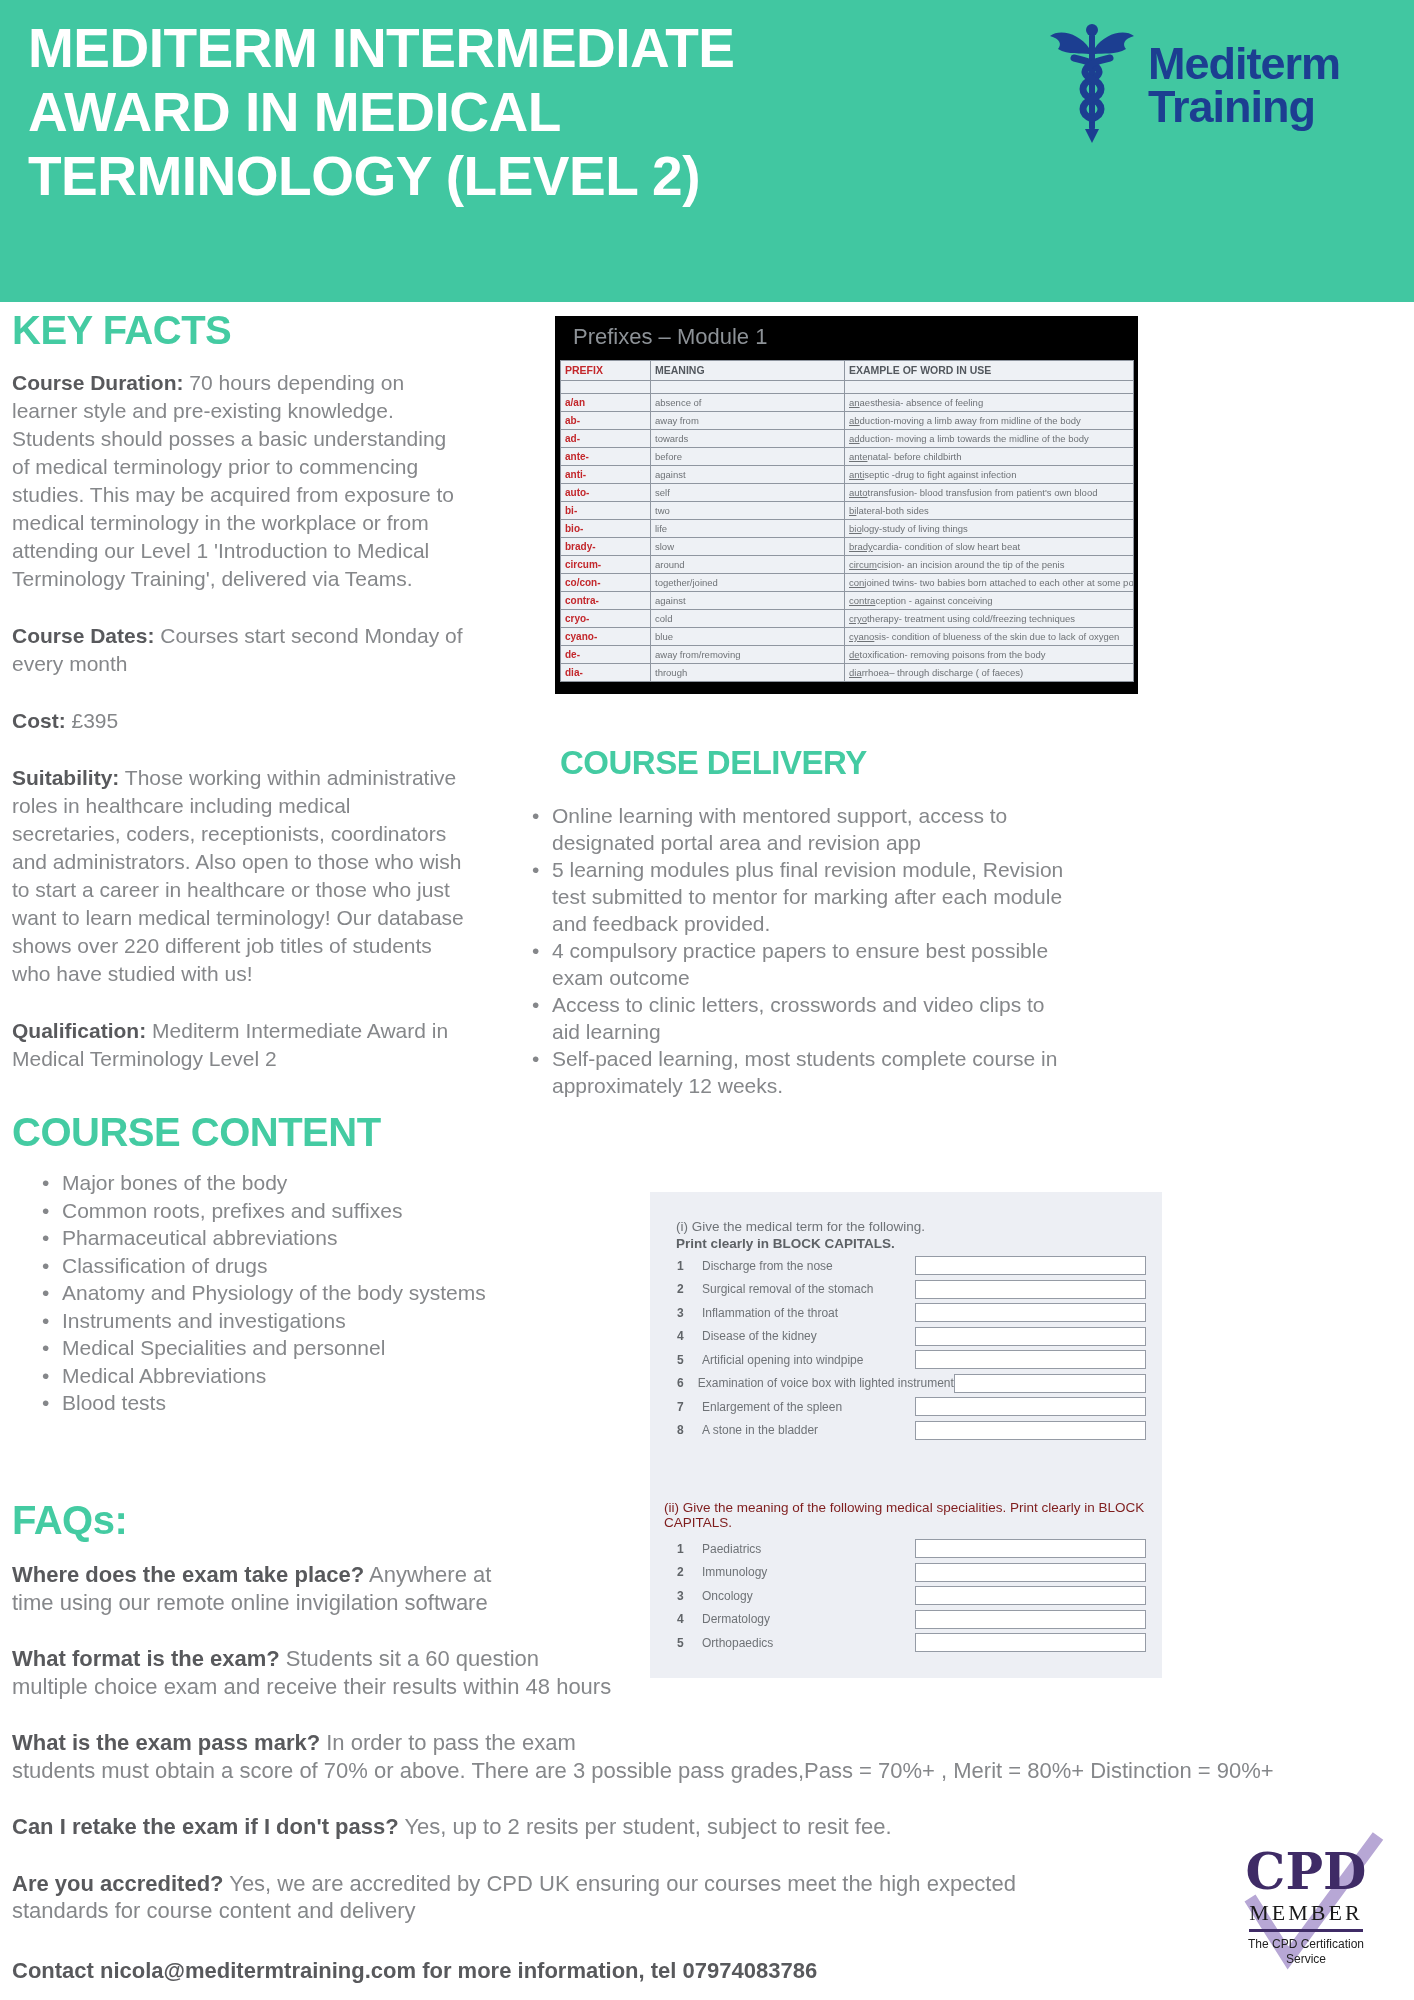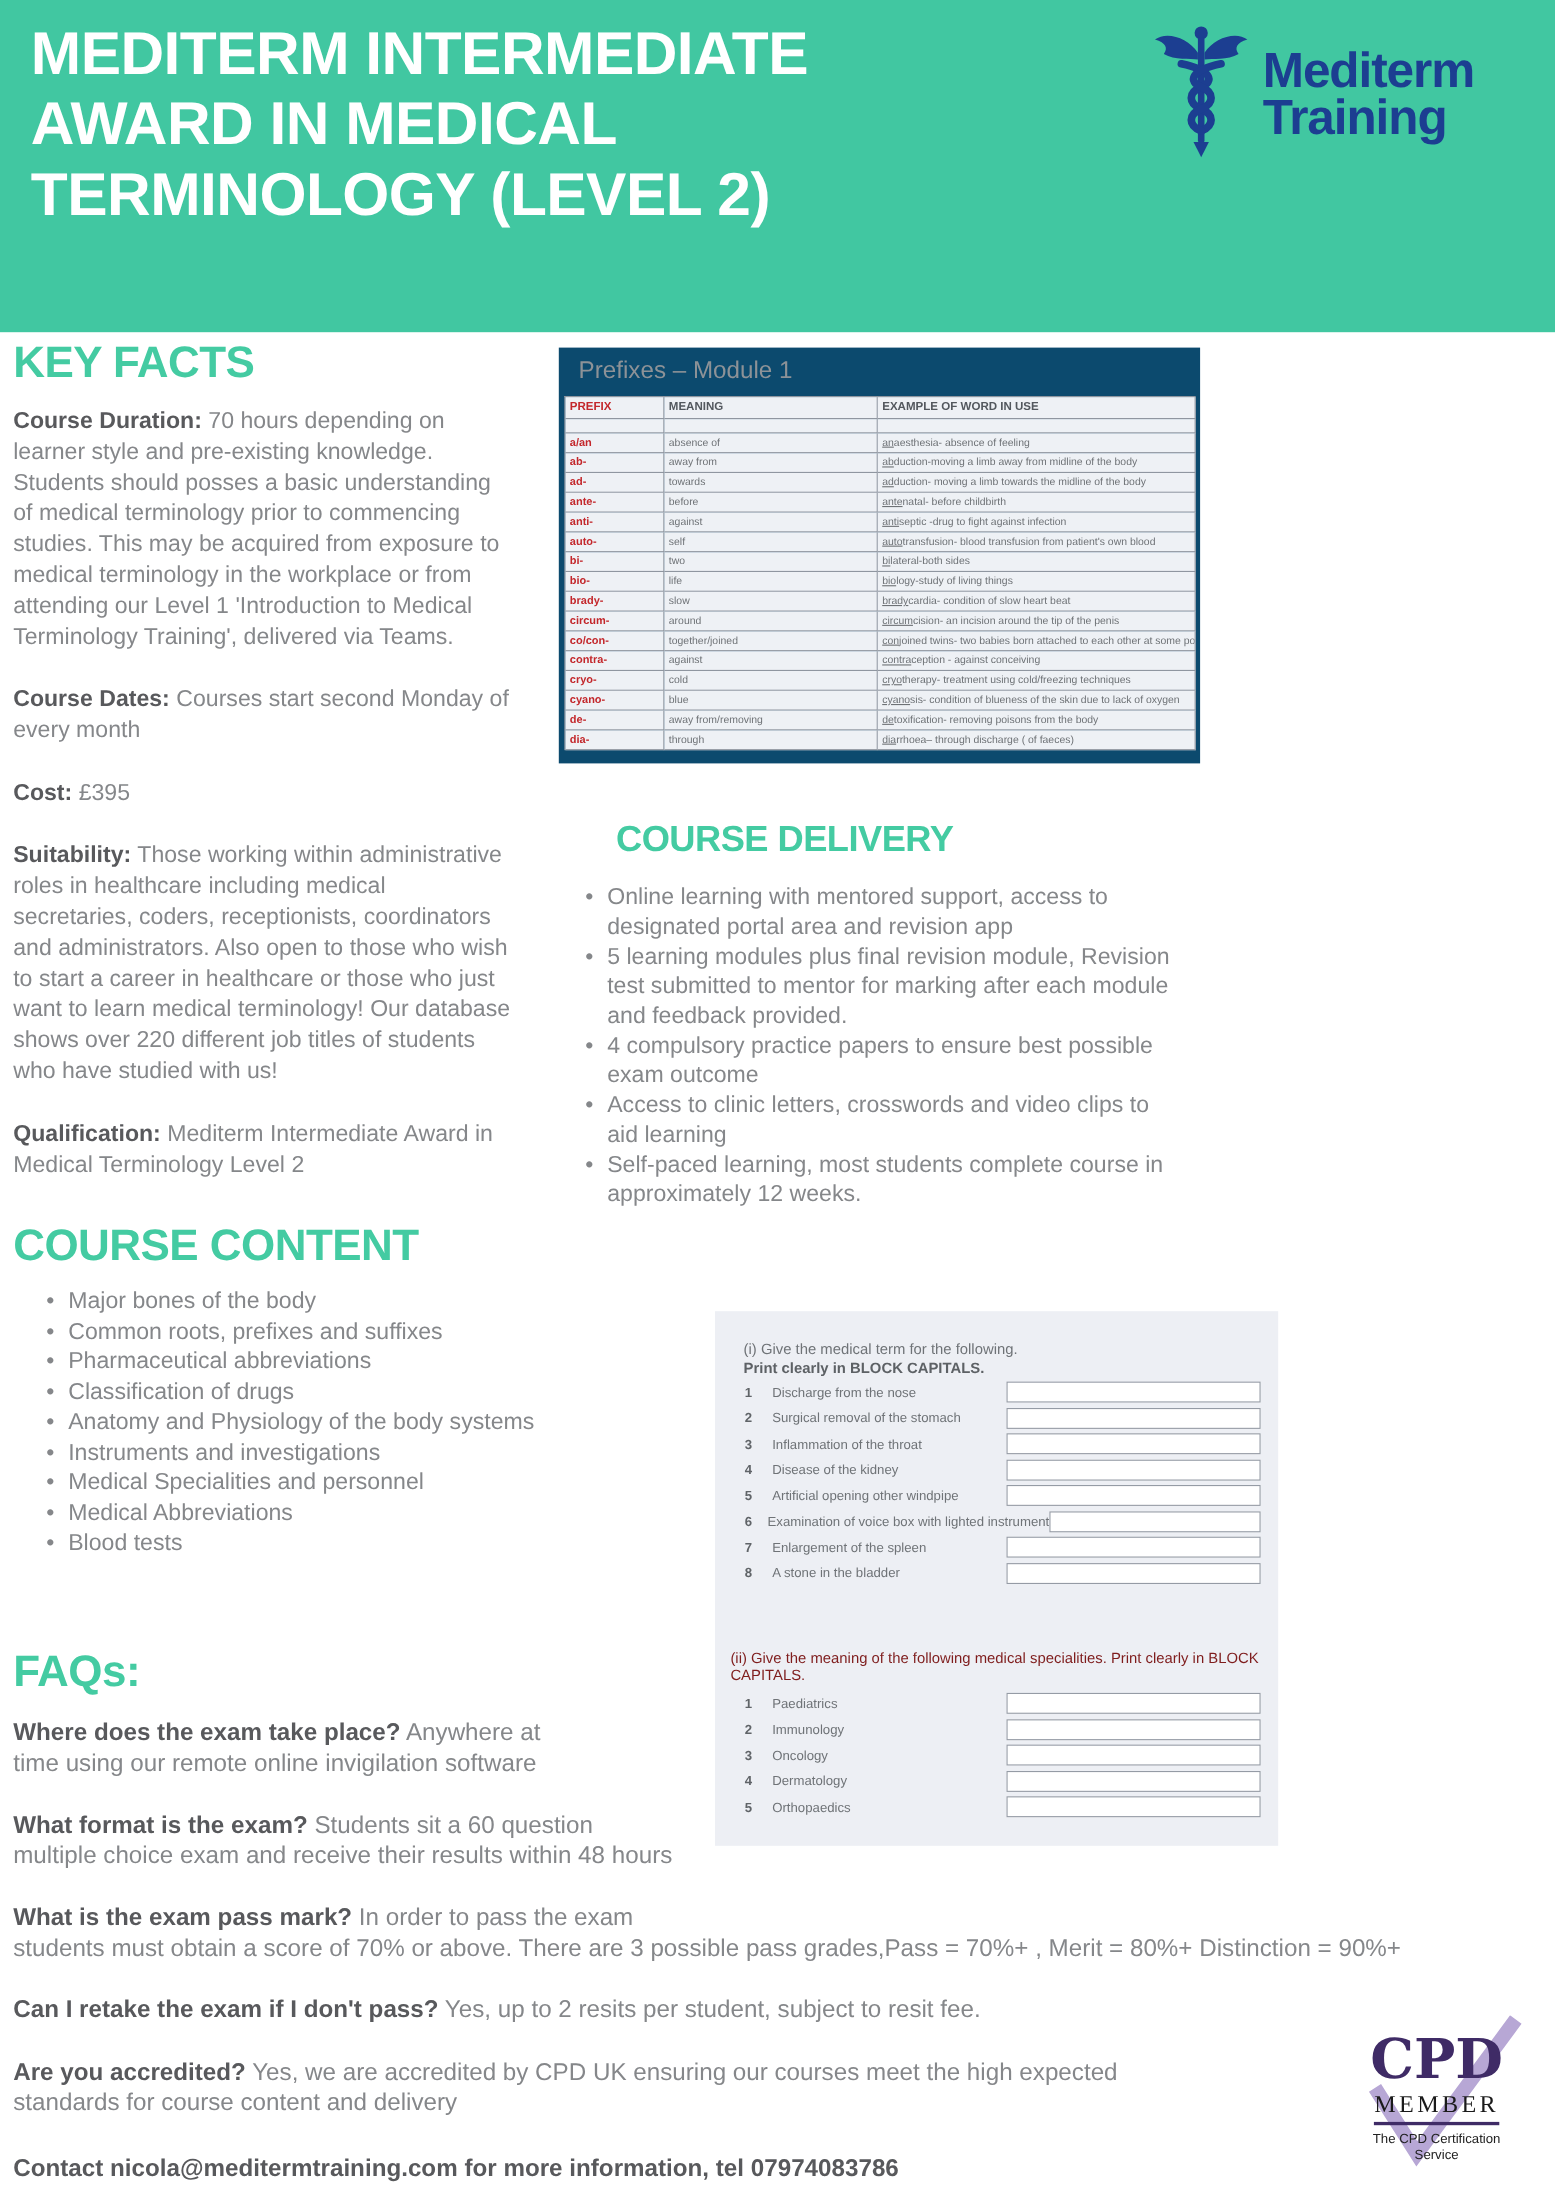--- a/index.html
+++ b/index.html
@@ -20,21 +20,21 @@
   
   .sec-head{font-size:40px;font-weight:800;letter-spacing:-0.5px;color:var(--heading-teal);margin:0;}
 
   
   .key-facts{position:absolute;left:12px;top:308px;width:452px;}
   .key-facts .sec-head{margin-bottom:16px;}
   .kf-item{font-size:21px;line-height:28px;color:var(--body-gray);margin:0 0 29px 0;}
   .kf-item b{color:var(--label-gray);font-weight:700;}
 
   
-  .prefix-panel{position:absolute;left:508px;top:316px;width:583px;height:378px;background:#0c4a6e;}
+  .prefix-panel{position:absolute;left:555px;top:316px;width:583px;height:378px;background:#000000;}
   .prefix-title{position:absolute;left:18px;top:8px;font-size:22px;font-weight:400;color:#8d9297;margin:0;}
   .ptable{position:absolute;left:5px;top:44px;width:573px;
         border-top:1px solid #8f96a0;border-left:1px solid #8f96a0;
         font-size:9.5px;color:#6e7276;}
   .prow{display:flex;}
   .pcell{border-right:1px solid #8f96a0;border-bottom:1px solid #8f96a0;background:#eef1f5;
         padding:2px 4px 1px 4px;box-sizing:border-box;line-height:14px;overflow:hidden;white-space:nowrap;}
   .c1{width:90px;} .c2{width:194px;} .c3{width:289px;}
   .prow.head .pcell{font-weight:700;font-size:10.5px;color:#53585e;padding-top:3px;padding-bottom:3px;line-height:13px;}
   .prow.head .c1{color:var(--prefix-red);}
@@ -325,21 +325,21 @@
         </div>
 
         <div class="qrow">
           <span class="qnum">4</span>
           <span class="qtext">Disease of the kidney</span>
           <span class="qbox"></span>
         </div>
 
         <div class="qrow">
           <span class="qnum">5</span>
-          <span class="qtext">Artificial opening other windpipe</span>
+          <span class="qtext">Artificial opening into windpipe</span>
           <span class="qbox"></span>
         </div>
 
         <div class="qrow">
           <span class="qnum">6</span>
           <span class="qtext">Examination of voice box with lighted instrument</span>
           <span class="qbox"></span>
         </div>
 
         <div class="qrow">

